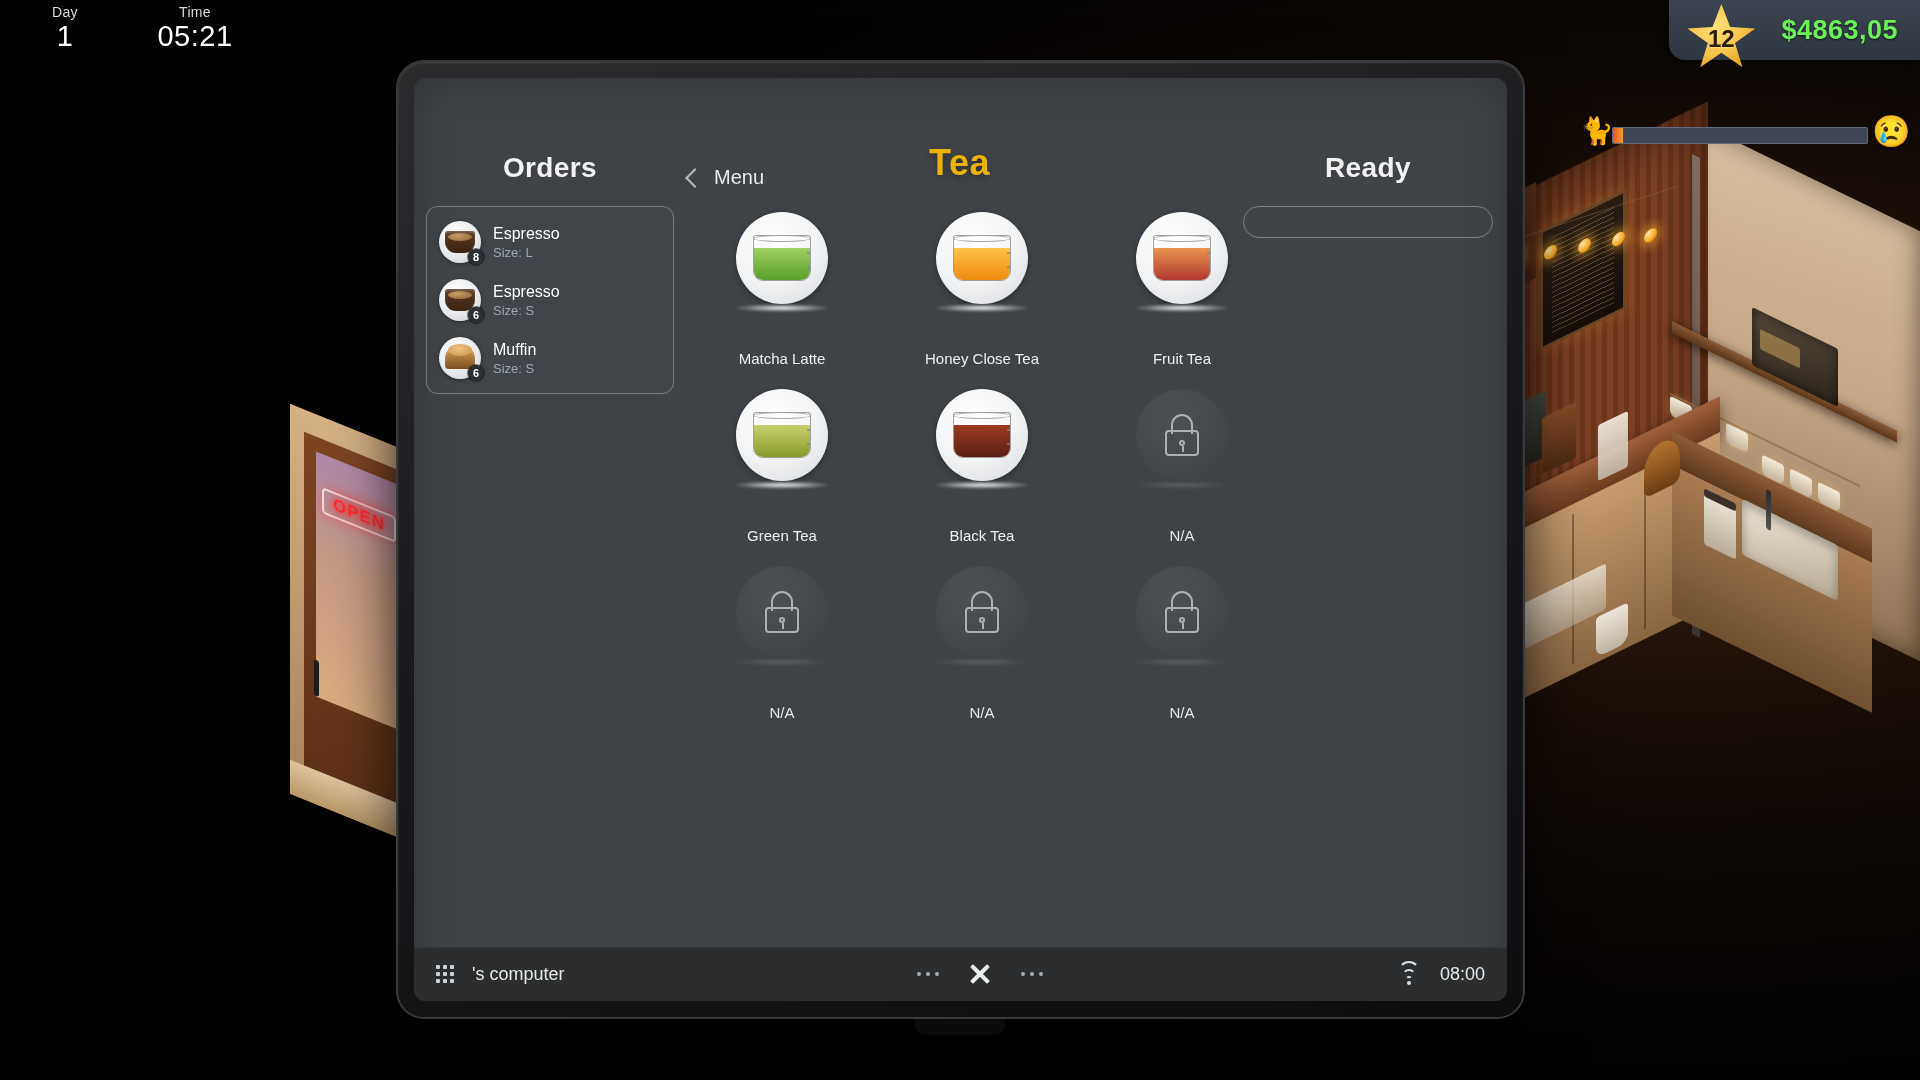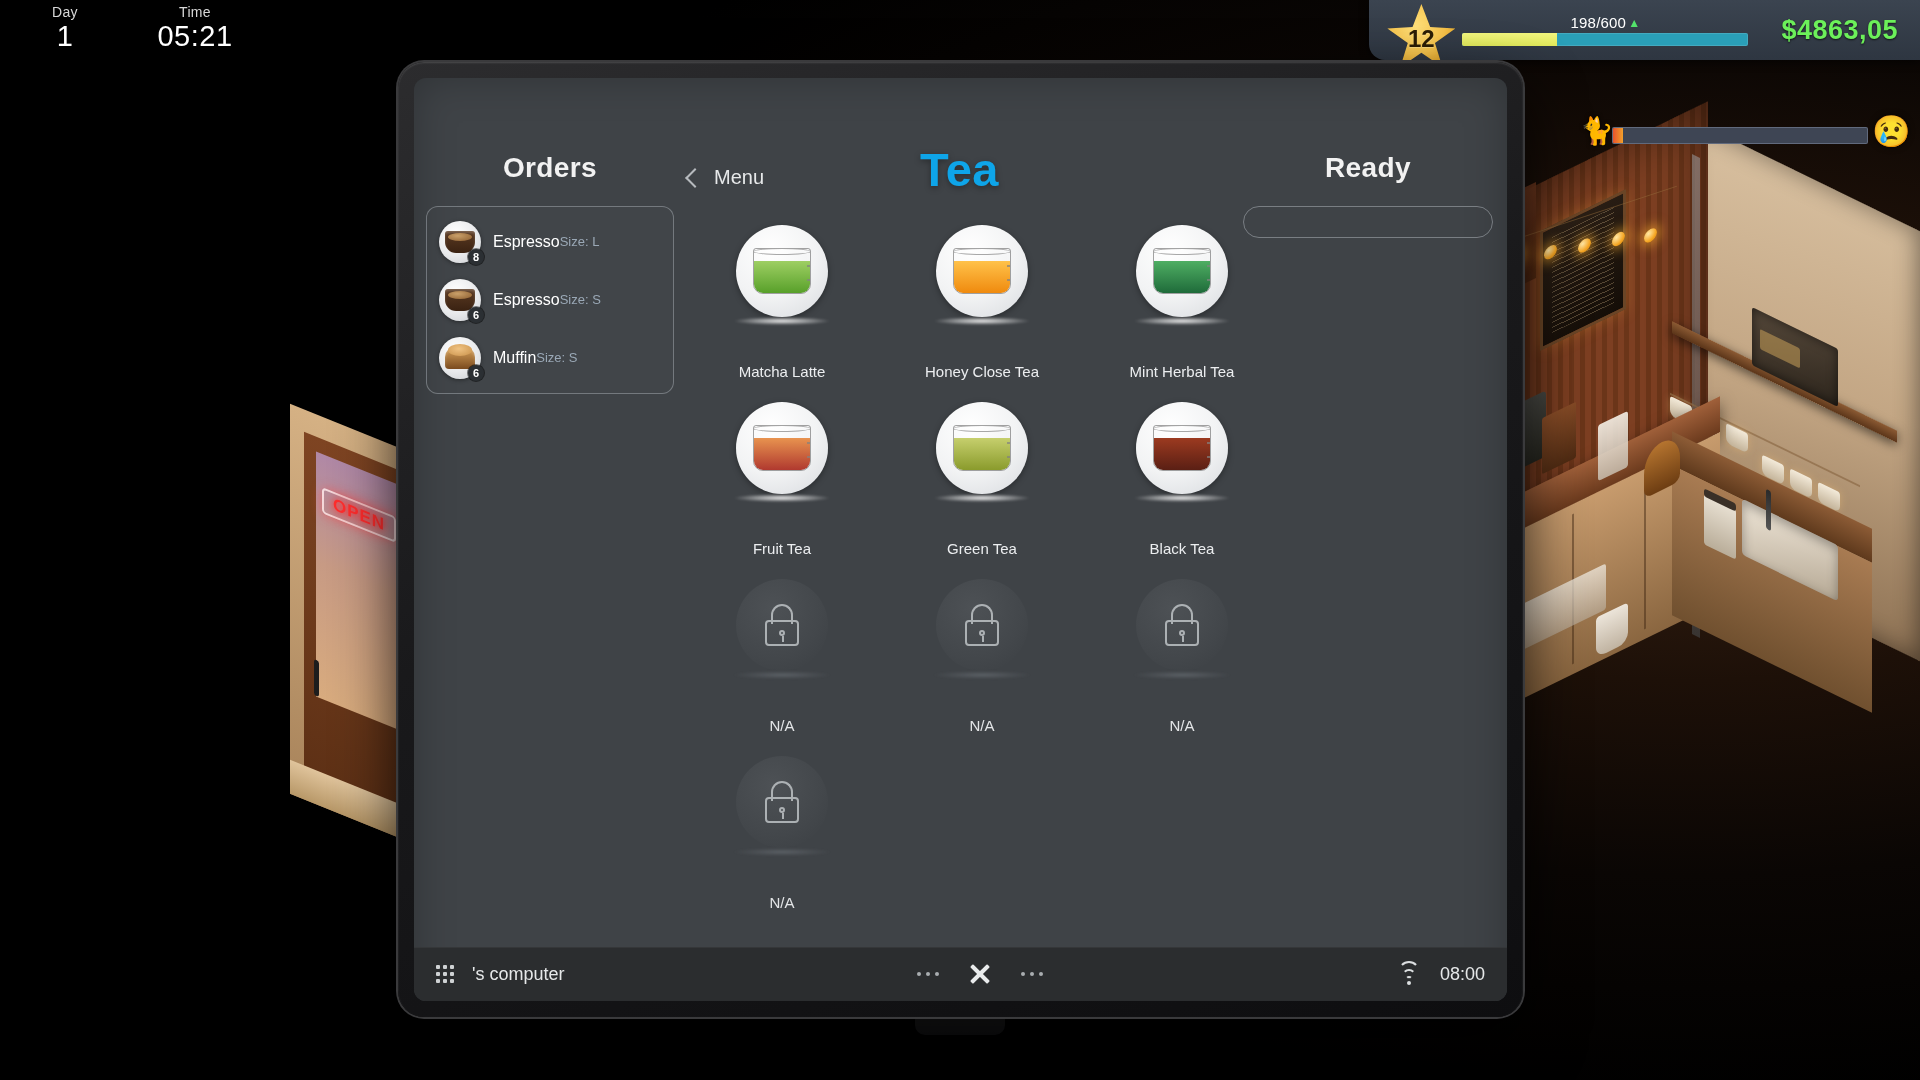--- a/index.html
+++ b/index.html
@@ -180,33 +180,33 @@
     box-shadow:inset 0 2px 3px rgba(255,255,255,.22); }
   .cupglyph:before { content:""; position:absolute; left:3px; top:2px; right:3px; height:8px;
     border-radius:50%; background:radial-gradient(ellipse at 40% 35%, #caa06a, #8a5c2e); }
   .cupglyph.muffin { background:linear-gradient(180deg,#d9a45c 0%, #7a4a1e 100%);
     border-radius:10px 10px 4px 4px; }
   .cupglyph.muffin:before { background:radial-gradient(ellipse at 45% 40%, #f0c383, #c9914a); top:-3px; height:12px; }
   .order-badge { position:absolute; right:-3px; bottom:-2px; min-width:16px; height:16px;
     border-radius:8px; background:#2b2f33; color:#fff; font-size:11px; font-weight:700;
     display:flex; align-items:center; justify-content:center; padding:0 3px;
     box-shadow:0 0 0 1px rgba(0,0,0,.5); }
-  .order-txt { display:flex; flex-direction:row; line-height:1.2; }
+  .order-txt { display:flex; flex-direction:column; line-height:1.2; }
   .order-name { font-size:16px; color:#fff; }
   .order-size { font-size:13px; color:#9aa8b6; margin-top:2px; }
 
   
   .center-col { position:absolute; left:268px; top:64px; right:270px; }
   .back-row { position:absolute; left:0; top:24px; display:flex; align-items:center; gap:12px;
     cursor:pointer; }
   .chev { width:20px; height:20px; position:relative; }
   .chev:before { content:""; position:absolute; left:6px; top:3px; width:12px; height:12px;
     border-left:2px solid #b6babe; border-bottom:2px solid #b6babe; transform:rotate(45deg); }
   .back-txt { font-size:20px; color:#e7e9ea; }
-  .page-title { text-align:center; font-size:47px; font-weight:700; color:#0ea5e9;
+  .page-title { text-align:center; font-size:36px; font-weight:700; color:#eab308;
     letter-spacing:.5px; text-shadow:0 2px 6px rgba(0,0,0,.35); }
 
   .grid { margin-top:18px; display:grid; grid-template-columns:repeat(3,1fr); row-gap:12px;
     justify-items:center; }
   .cell { width:200px; display:flex; flex-direction:column; align-items:center; cursor:pointer;gap:32px; }
   .disc-wrap { position:relative; width:104px; height:112px; display:flex; align-items:center; justify-content:center; }
   .disc { width:92px; height:92px; border-radius:50%; position:relative; overflow:hidden;
     background:radial-gradient(circle at 38% 28%, #ffffff 0%, #f2f3f4 52%, #d7dade 100%);
     box-shadow:0 2px 6px rgba(0,0,0,.35); display:flex; align-items:center; justify-content:center; }
   .disc.locked { background:radial-gradient(circle at 40% 32%, #4d5155 0%, #43474b 60%, #3b3f43 100%);
@@ -355,29 +355,20 @@
         <div class="dt-label">Time</div>
         <div class="dt-value">05:21</div>
       </div>
     </div>
 
     <div class="hud">
       <div class="star">
         <div class="star-shape"></div>
         <div class="star-num">12</div>
       </div>
-      <div class="xpblock">
-        <div class="xp-text">
-          <span>198/600</span>
-          <span class="xp-up">▲</span>
-        </div>
-        <div class="xp-bar">
-          <div class="xp-fill" id="xpfill" style="width: 33%;"></div>
-        </div>
-      </div>
       <div class="money">$4863,05</div>
     </div>
   </div>
 
   <div class="patience">
     <div class="cat-ico">🐈</div>
     <div class="pat-track">
       <div class="pat-fill" id="patfill" style="width: 4%;"></div>
     </div>
     <div class="mood-ico">😢</div>
@@ -450,33 +441,20 @@
                   <div class="disc">
                     <div class="glass">
                       <div class="liquid" style="height:72%;background:linear-gradient(180deg,#ffc24a,#ef8a0e);"></div>
                       <div class="rim"></div>
                       <div class="handle"></div>
                     </div>
                   </div>
                   <div class="glowline"></div>
                 </div>
                 <div class="cell-label">Honey Close Tea</div>
-              </div>
-              <div class="cell">
-                <div class="disc-wrap">
-                  <div class="disc">
-                    <div class="glass">
-                      <div class="liquid" style="height:72%;background:linear-gradient(180deg,#4fae63,#1f6b3a);"></div>
-                      <div class="rim"></div>
-                      <div class="handle"></div>
-                    </div>
-                  </div>
-                  <div class="glowline"></div>
-                </div>
-                <div class="cell-label">Mint Herbal Tea</div>
               </div>
               <div class="cell">
                 <div class="disc-wrap">
                   <div class="disc">
                     <div class="glass">
                       <div class="liquid" style="height:72%;background:linear-gradient(180deg,#e8934f,#b0392f);"></div>
                       <div class="rim"></div>
                       <div class="handle"></div>
                     </div>
                   </div>

